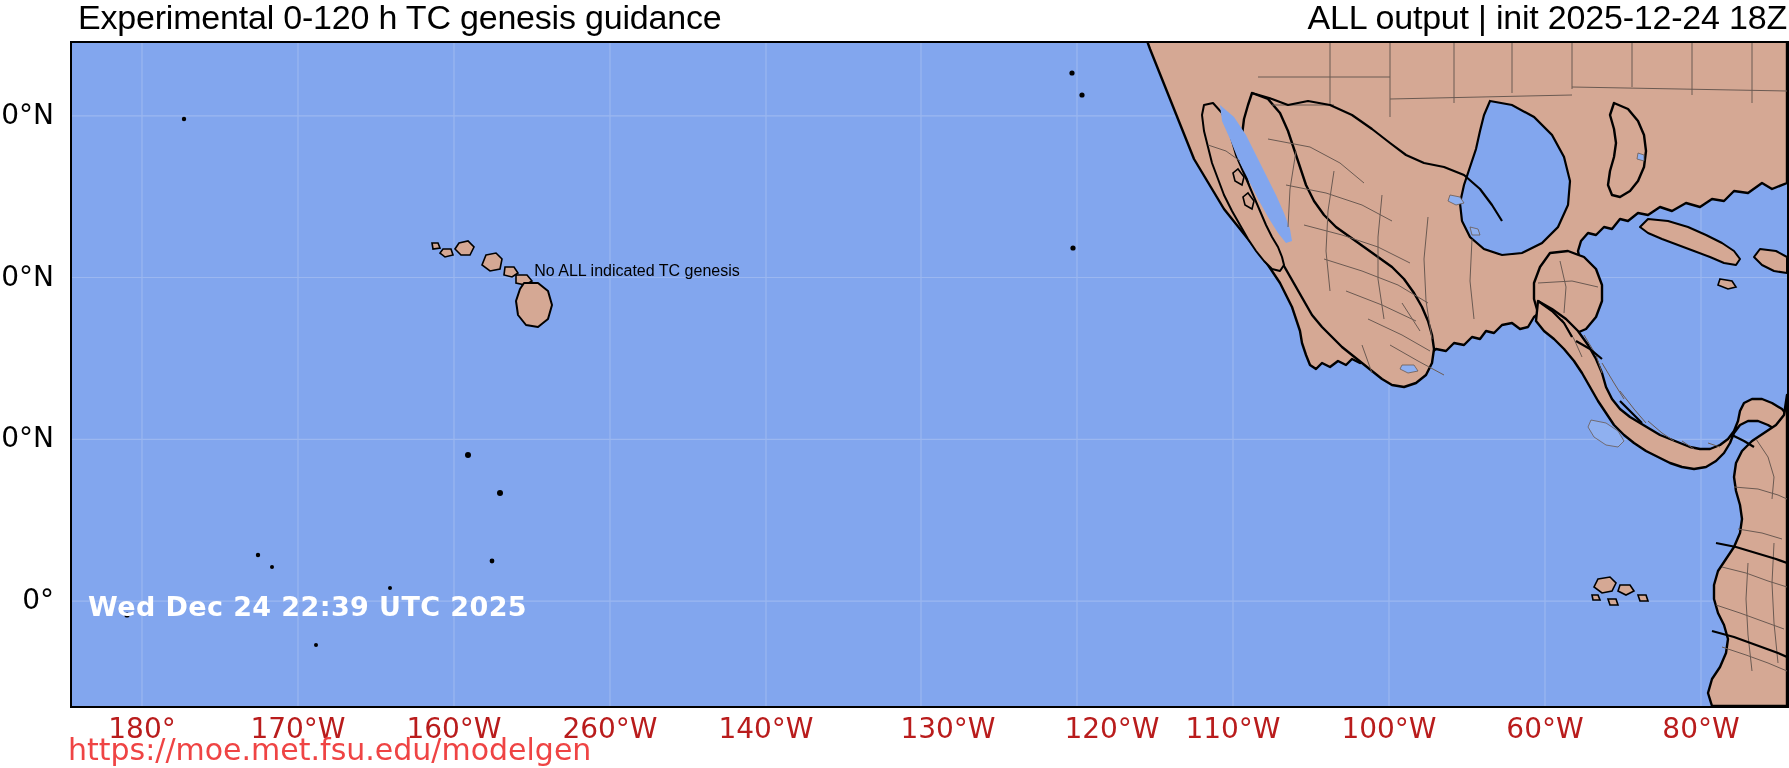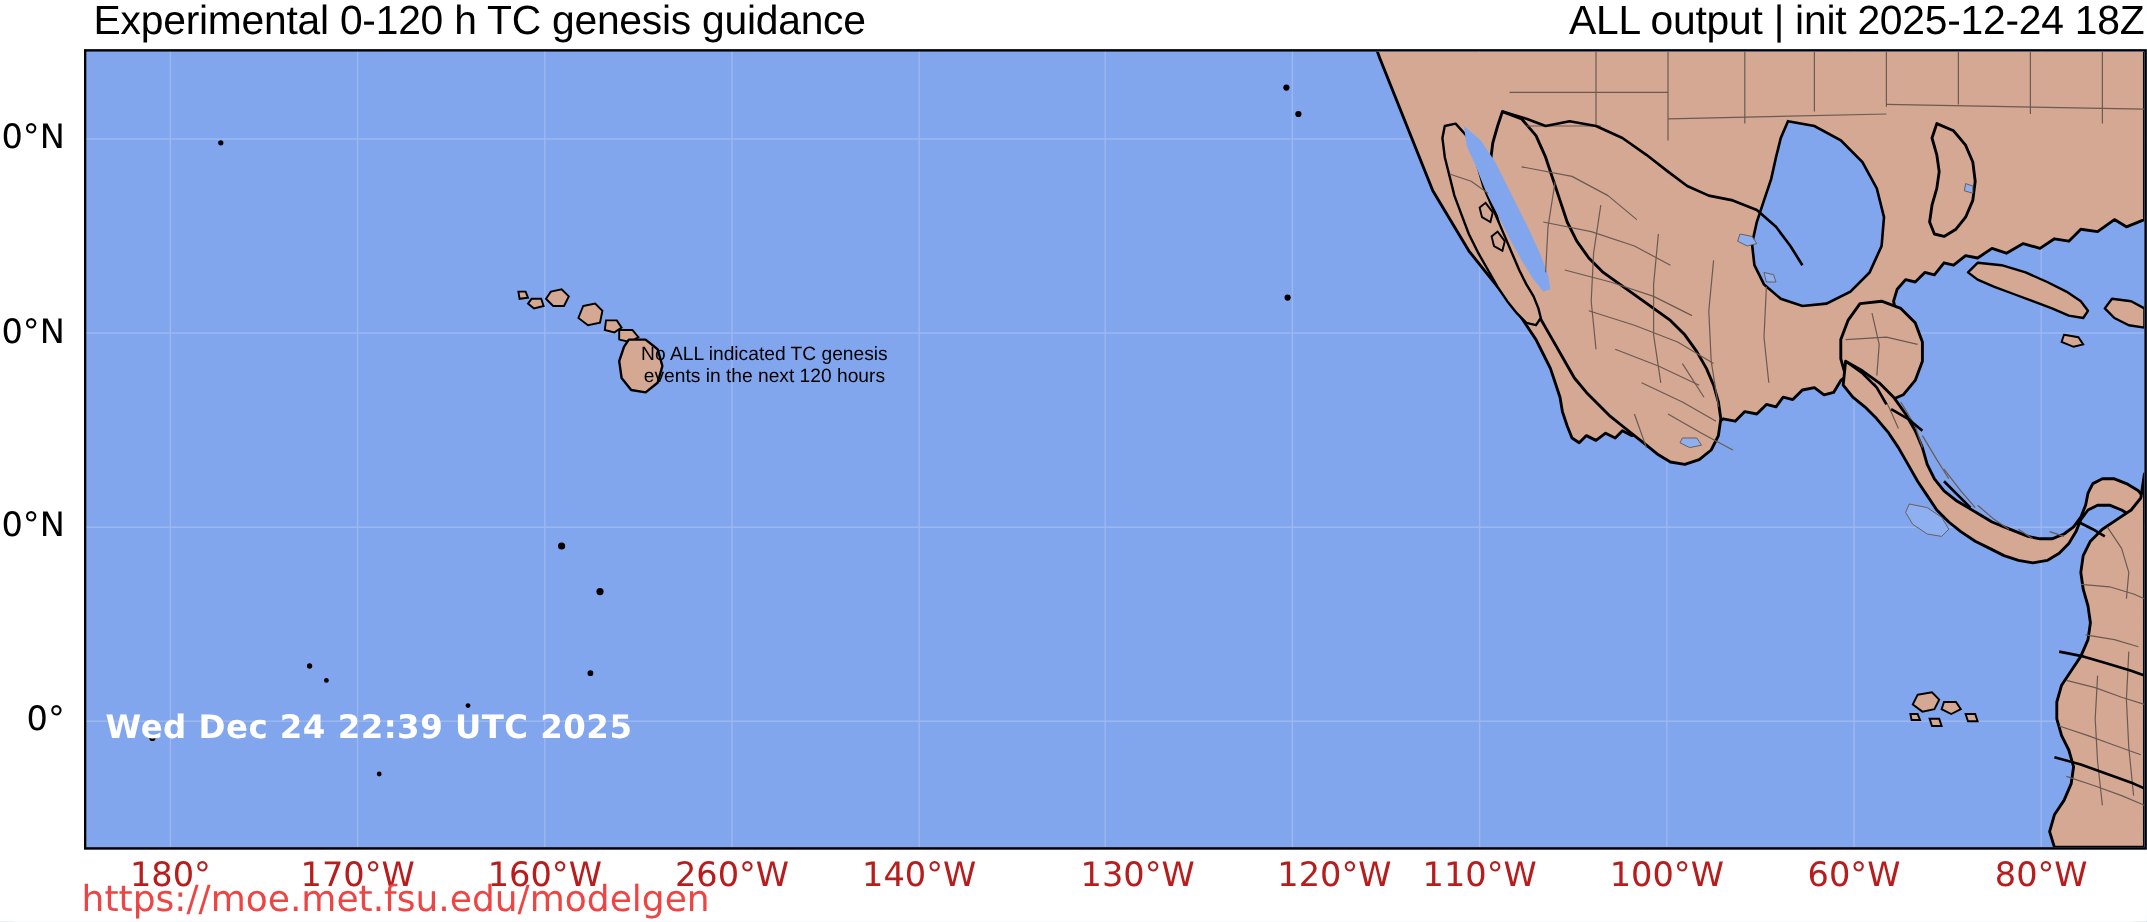--- a/index.html
+++ b/index.html
@@ -368,23 +368,22 @@
       <g>
         <path class="lake" d="M1378,152 L1388,154 L1392,160 L1384,162 L1376,158 Z"></path>
         <path class="lake" d="M1398,184 L1406,186 L1408,192 L1400,192 Z"></path>
         <path class="lake" d="M1330,322 L1342,322 L1346,328 L1336,330 L1328,326 Z"></path>
         <path class="lake" d="M1519,377 L1534,380 L1546,388 L1552,398 L1546,404
                                L1534,402 L1522,394 L1516,384 Z"></path>
         <path class="lake" d="M1566,110 L1572,112 L1572,118 L1565,116 Z"></path>
       </g>
     </svg>
 
-    <div style="position:absolute; left:0; top:219px; width:1130px; text-align:center;margin-top:25px;">
+    <div style="position:absolute; left:0; top:219px; width:1130px; text-align:center;">
       <div class="line">No ALL indicated TC genesis</div>
-      <div class="line">events in the next 120 hours</div>
     </div>
 
     <div style="position:absolute; left:16px; top:548px;
                 font-family:'DejaVu Sans',sans-serif; font-weight:bold;
                 font-size:27px; color:#ffffff; white-space:nowrap; letter-spacing:0.4px;">Wed Dec 24 22:39 UTC 2025</div>
   </div>
 
   <div>
     <div class="ytick" style="top:114px;">30°N</div>
     <div class="ytick" style="top:276px;">20°N</div>

